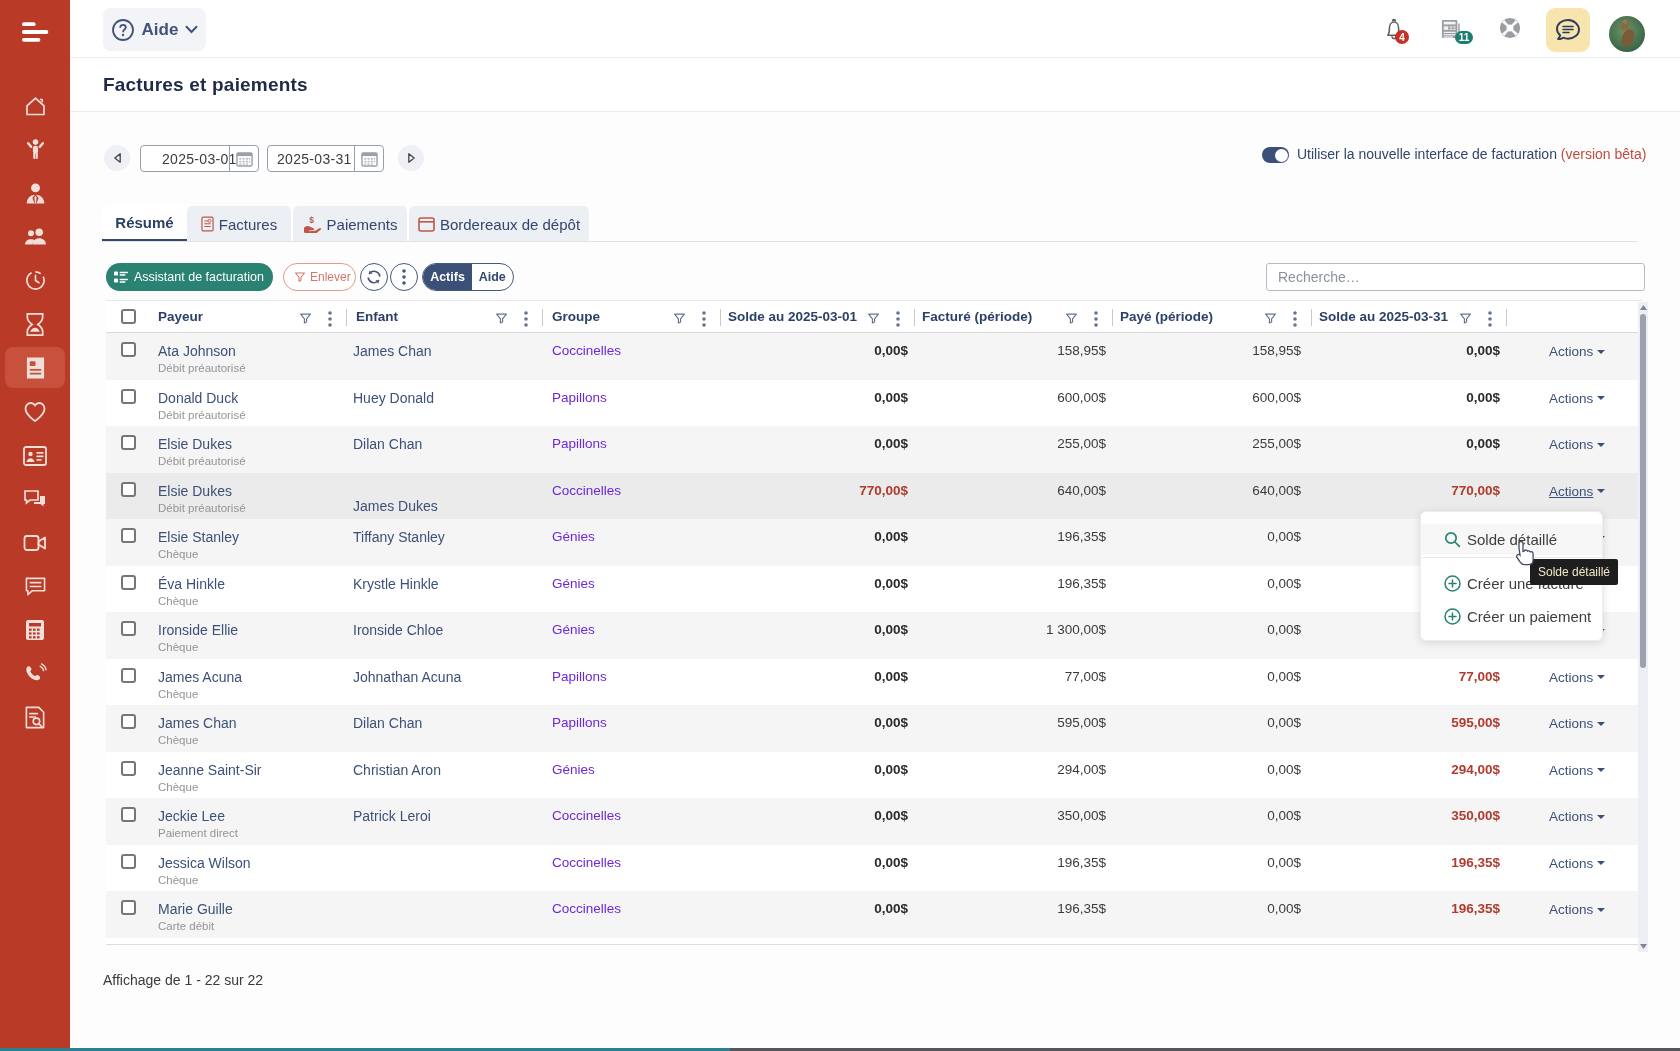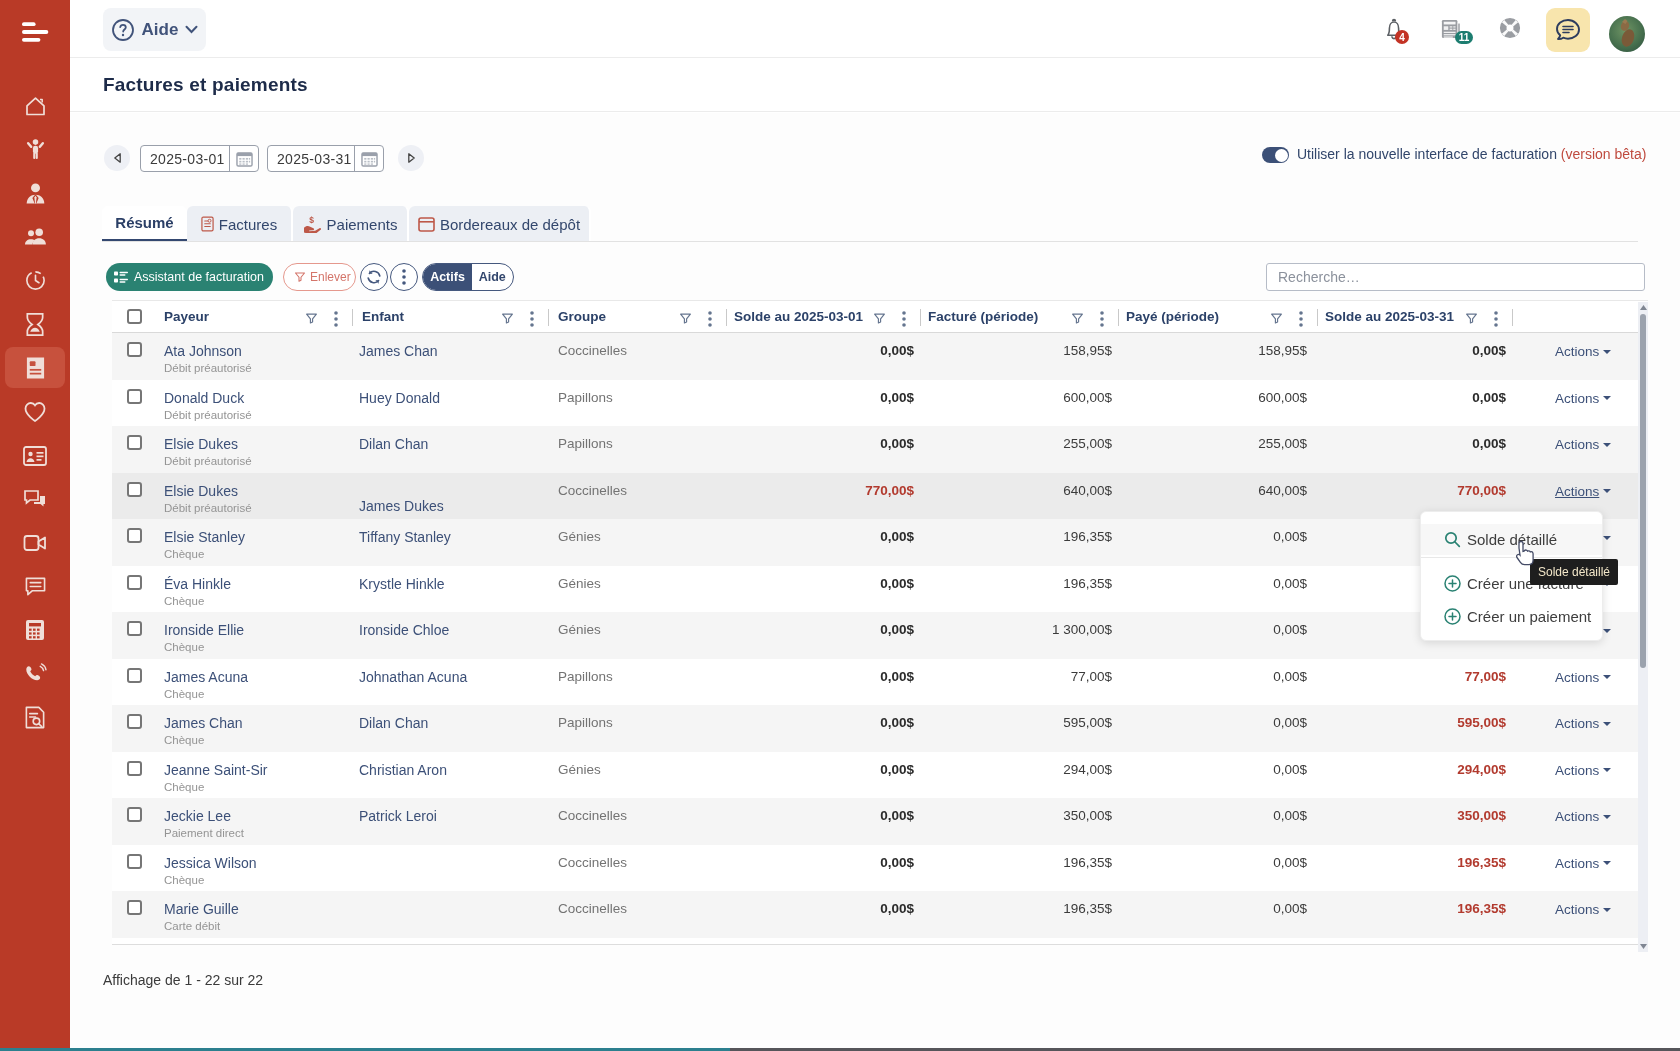--- a/index.html
+++ b/index.html
@@ -25,33 +25,33 @@
 
 .tab{position:absolute;top:206px;height:36px;display:flex;align-items:center;justify-content:center;gap:5px;font-size:15px;color:#33476d;border-radius:6px 6px 0 0;}
 .tabi{background:#ecEFF4;border-right:2px solid #fff;}
 #tabline{left:102px;top:241px;width:1536px;height:1px;background:#e2e2e2;}
 
 .pill{position:absolute;top:263px;height:28px;border-radius:14px;display:flex;align-items:center;}
 .ocirc{position:absolute;top:263px;width:28px;height:28px;border-radius:50%;border:1.5px solid #45587e;background:#fff;display:flex;align-items:center;justify-content:center;}
 
 #search{left:1266px;top:263px;width:379px;height:28px;border:1px solid #b6bcc7;border-radius:3px;background:#fff;font-size:14px;color:#8b919c;display:flex;align-items:center;padding-left:11px;}
 
-#tbl{left:112px;top:300px;width:1536px;height:645px;background:#fff;border-top:1px solid #e8e8e8;border-bottom:1px solid #ddd;}
+#tbl{left:106px;top:300px;width:1536px;height:645px;background:#fff;border-top:1px solid #e8e8e8;border-bottom:1px solid #ddd;}
 .hcell{position:absolute;top:0;height:32px;}
 .hlab{position:absolute;left:8px;top:8px;font-size:13.5px;font-weight:bold;color:#2b4168;white-space:nowrap;}
 .hfun{position:absolute;right:34px;top:10px;}
 .hdots{position:absolute;right:14px;top:10px;}
 .hsep{position:absolute;left:0;top:8px;width:1px;height:17px;background:#c9c9c9;}
 .hdr{position:absolute;left:0;top:0;width:1536px;height:32px;background:#fff;border-bottom:1px solid #d9d9d9;}
 .row{position:absolute;left:0;width:1536px;height:46.5px;}
 .cell{position:absolute;top:0;height:46.5px;}
 .cb{position:absolute;left:15px;top:9px;width:15px;height:15px;border:2px solid #767676;border-radius:3px;background:#fff;}
 .nm{position:absolute;left:14px;top:8px;font-size:14px;color:#3c5078;line-height:20px;white-space:nowrap;}
 .sub{position:absolute;left:14px;top:29px;font-size:11.5px;color:#949494;white-space:nowrap;}
-.grp{position:absolute;left:10px;top:8px;font-size:13.5px;color:#737373;line-height:20px;}
+.grp{position:absolute;left:10px;top:8px;font-size:13.5px;color:#6d28d9;line-height:20px;}
 .amt{position:absolute;right:6px;top:8px;font-size:13.5px;line-height:20px;color:#3b3b3b;white-space:nowrap;}
 .amt.b{font-weight:bold;color:#2b2b2b;}
 .amt.r{font-weight:bold;color:#b23a2e;}
 .amt.p9{right:10px;}
 .act-lnk{position:absolute;left:43px;top:11px;font-size:13.5px;color:#3c5078;}
 .caret{display:inline-block;width:0;height:0;border-left:4px solid transparent;border-right:4px solid transparent;border-top:4px solid #3c5078;margin-left:4px;vertical-align:middle;margin-bottom:1px;}
 
 #sbar{left:1638px;top:302px;width:10px;height:650px;background:#edeff4;}
 #sbar .thumb{position:absolute;left:2px;top:12px;width:6px;height:354px;background:#9ba2ad;border-radius:3px;}
 
@@ -256,21 +256,21 @@
       <path d="M13 6l3-3 2.5 2-2 3z" fill="#9a7a50"></path>
     </svg></div>
 <div class="a" id="titleband"></div>
 <div class="a" id="title">Factures et paiements</div>
 <div class="a" id="content"></div>
 <div class="circbtn" style="left:104px;top:145px;">
     <svg width="9" height="12" viewBox="0 0 9 12" fill="none" stroke="#444" stroke-width="1.3" stroke-linejoin="round">
       <path d="M7.2 1.8v8.4L1.8 6z"></path>
     </svg>
   </div>
-<div class="dinput" style="left:140px;width:119px;">
+<div class="dinput" style="left:140px;width:119px;padding-left:12px;">
     <span class="dtext">2025-03-01</span>
     <span class="dcal">
       <svg width="17" height="16" viewBox="0 0 18 17">
         <rect x="1" y="2" width="16" height="14" rx="1.5" fill="none" stroke="#9aa0ab" stroke-width="1.5"></rect>
         <rect x="1" y="2" width="16" height="3.4" fill="#9aa0ab"></rect>
         <g fill="#b9bec6">
           <rect x="3.4" y="7.4" width="2.3" height="1.8"></rect>
           <rect x="6.9" y="7.4" width="2.3" height="1.8"></rect>
           <rect x="10.4" y="7.4" width="2.3" height="1.8"></rect>
           <rect x="13.6" y="7.4" width="1.4" height="1.8"></rect>

